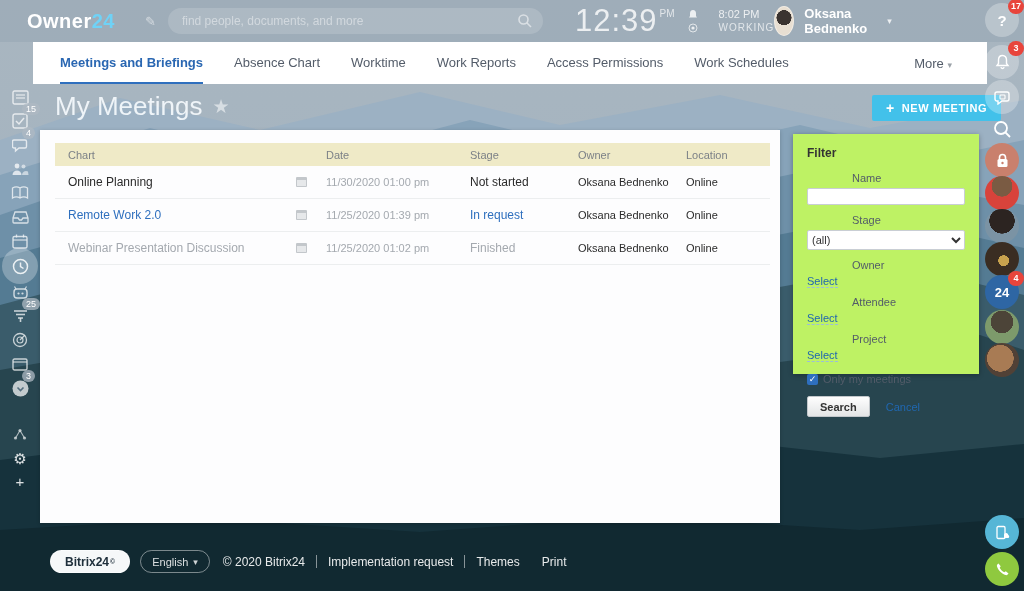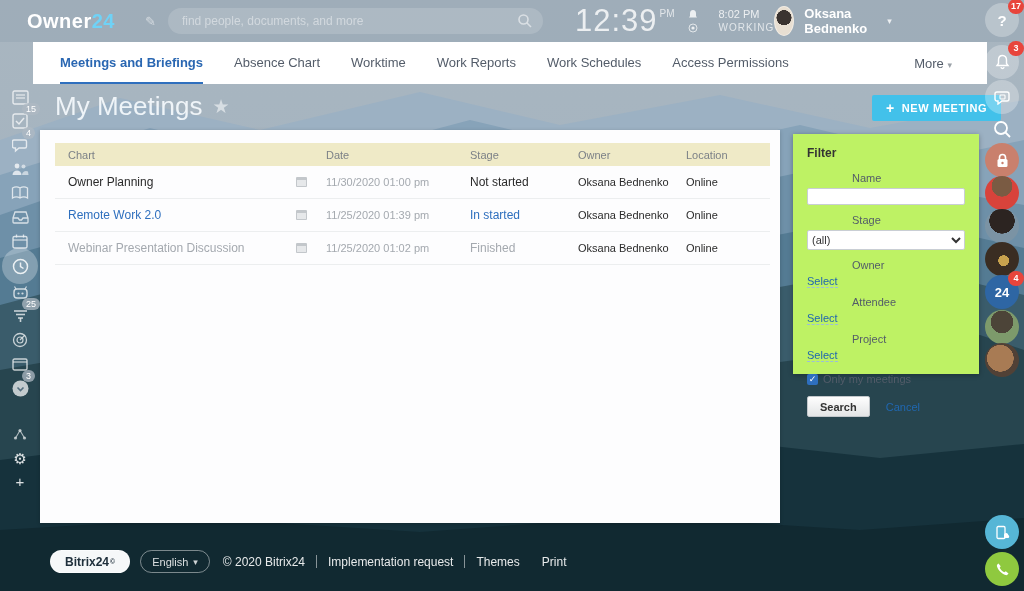--- a/index.html
+++ b/index.html
@@ -188,22 +188,22 @@
       <span class="caret">▾</span>
     </div>
   </div>
 
   <div class="tabstrip">
     <div id="tabs" style="display:flex;">
         <div class="tab active">Meetings and Briefings</div>
         <div class="tab">Absence Chart</div>
         <div class="tab">Worktime</div>
         <div class="tab">Work Reports</div>
+        <div class="tab">Access Permissions</div>
         <div class="tab">Work Schedules</div>
-        <div class="tab">Access Permissions</div>
       </div>
     <div class="more-tab">
       <span>More</span>
       <span class="caret">▾</span>
     </div>
   </div>
 
   <div class="title-row">
     <span class="page-title">My Meetings</span>
     <span class="fav-star">★</span>
@@ -218,36 +218,36 @@
       <div class="grid-row grid-head">
         <div class="cell">Chart</div>
         <div class="cell"></div>
         <div class="cell">Date</div>
         <div class="cell">Stage</div>
         <div class="cell">Owner</div>
         <div class="cell">Location</div>
       </div>
       <div id="table-body">
           <div class="grid-row data-row default">
-            <div class="cell c-topic">Owner Planning</div>
+            <div class="cell c-topic">Online Planning</div>
             <div class="cell " style="display: flex;">
               <span class="cal-ico"></span>
             </div>
             <div class="cell c-date">11/30/2020 01:00 pm</div>
             <div class="cell c-stage">Not started</div>
             <div class="cell c-owner">Oksana Bednenko</div>
             <div class="cell c-loc">Online</div>
           </div>
           <div class="grid-row data-row active">
             <div class="cell c-topic">Remote Work 2.0</div>
             <div class="cell " style="display: flex;">
               <span class="cal-ico"></span>
             </div>
             <div class="cell c-date">11/25/2020 01:39 pm</div>
-            <div class="cell c-stage">In started</div>
+            <div class="cell c-stage">In request</div>
             <div class="cell c-owner">Oksana Bednenko</div>
             <div class="cell c-loc">Online</div>
           </div>
           <div class="grid-row data-row finished">
             <div class="cell c-topic">Webinar Presentation Discussion</div>
             <div class="cell " style="display: flex;">
               <span class="cal-ico"></span>
             </div>
             <div class="cell c-date">11/25/2020 01:02 pm</div>
             <div class="cell c-stage">Finished</div>

